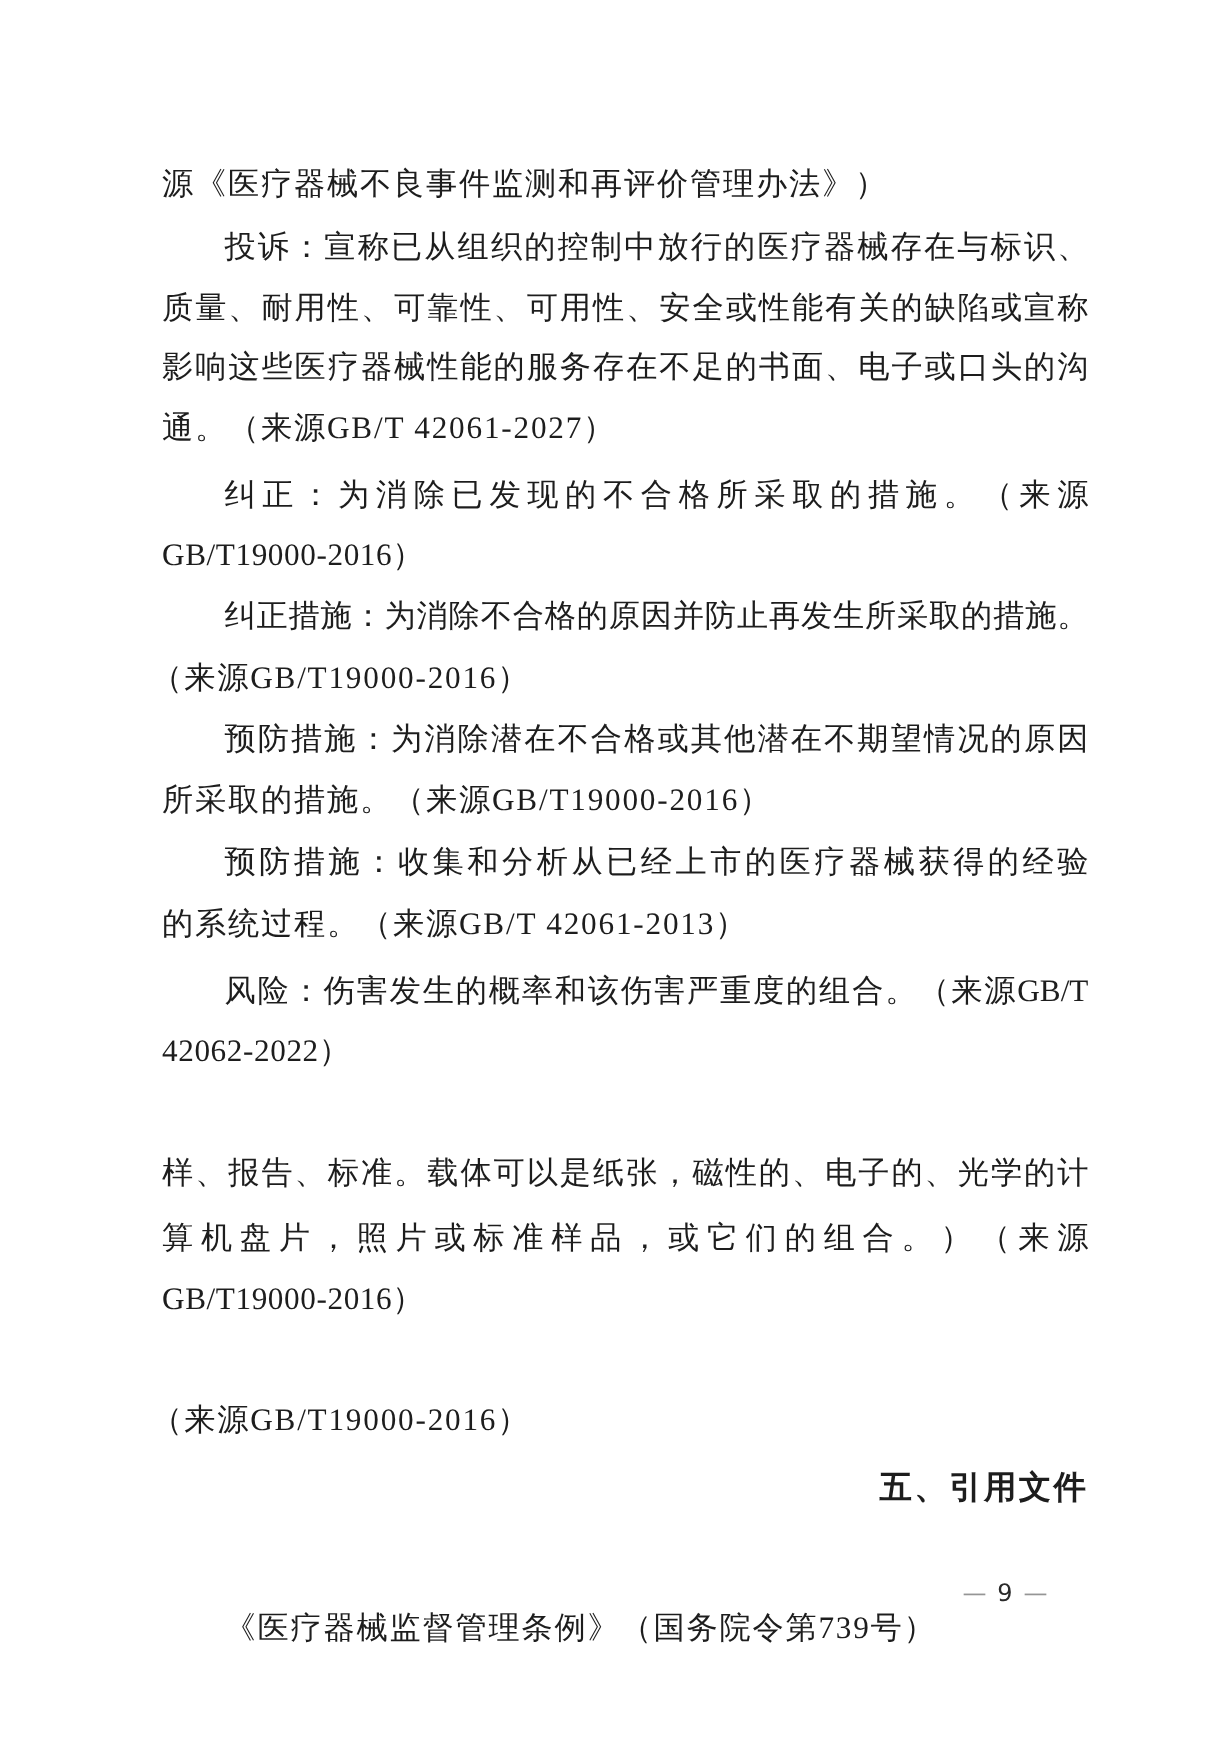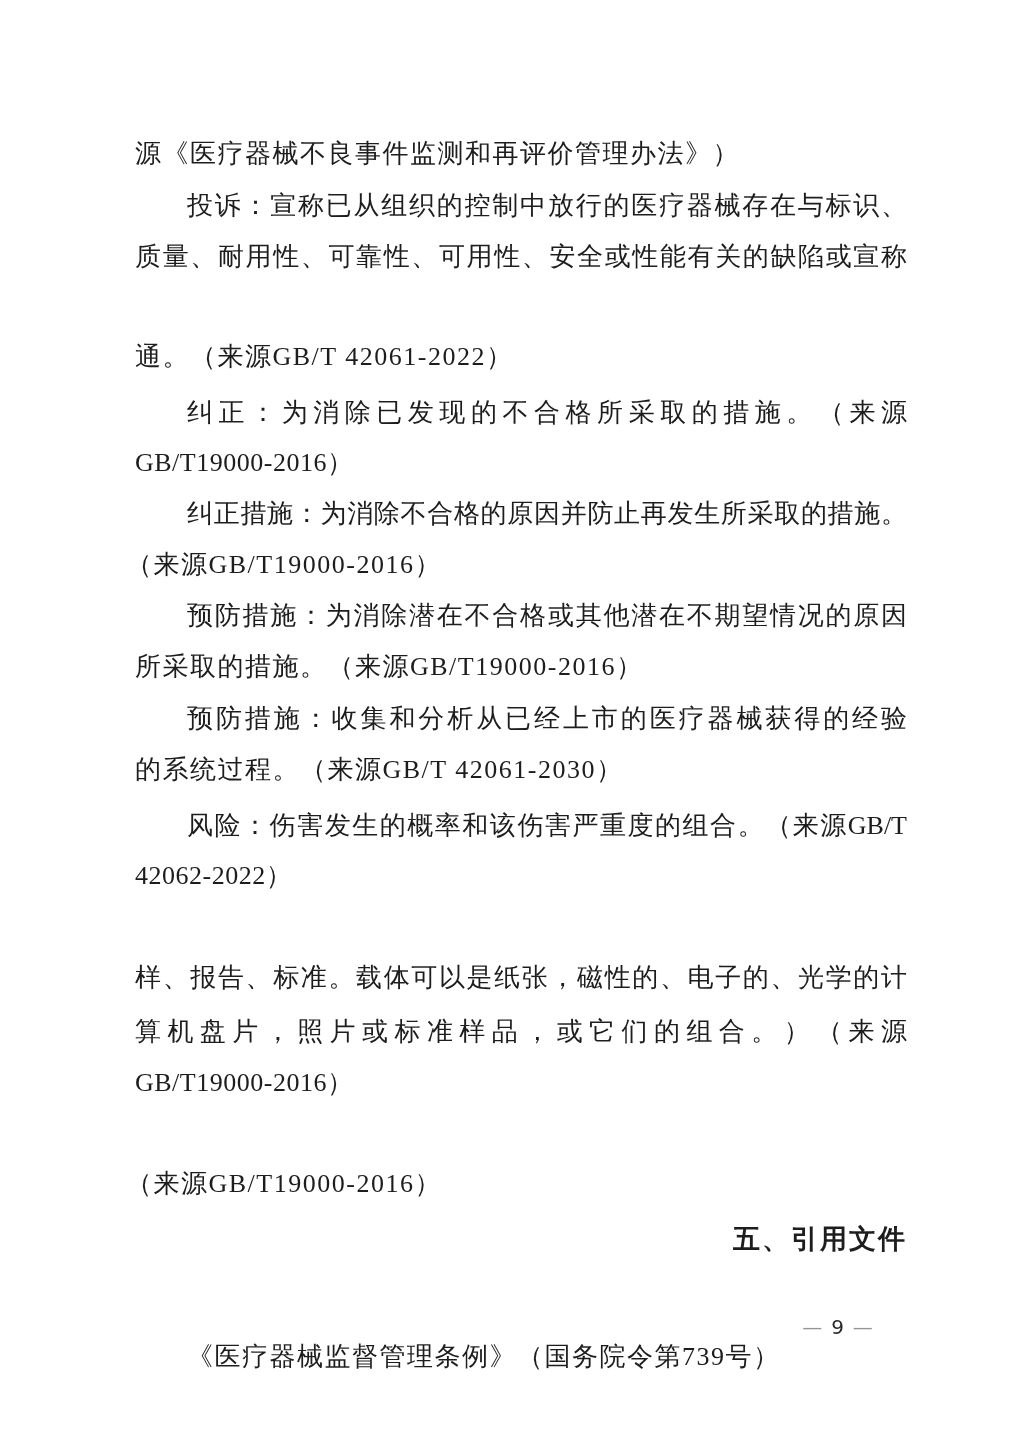--- a/index.html
+++ b/index.html
@@ -69,29 +69,30 @@
   .page-number .num  { color: #2a2a2a; }
 </style>
 </head>
 <body>
 
 <div class="page">
 
   <div class="ln" style="top:129px">源《医疗器械不良事件监测和再评价管理办法》）</div>
   <div class="ln just ind" style="top:181px">投诉：宣称已从组织的控制中放行的医疗器械存在与标识、</div>
   <div class="ln just" style="top:232px">质量、耐用性、可靠性、可用性、安全或性能有关的缺陷或宣称</div>
-  <div class="ln" style="top:332px">通。（来源GB/T 42061-2022）</div>
+  <div class="ln just" style="top:281px">影响这些医疗器械性能的服务存在不足的书面、电子或口头的沟</div>
+  <div class="ln" style="top:332px">通。（来源GB/T 42061-2027）</div>
   <div class="ln just ind" style="top:388px">纠正：为消除已发现的不合格所采取的措施。（来源</div>
   <div class="ln latin" style="top:438px">GB/T19000-2016）</div>
   <div class="ln just ind" style="top:489px">纠正措施：为消除不合格的原因并防止再发生所采取的措施。</div>
   <div class="ln paren" style="top:540px">（来源GB/T19000-2016）</div>
   <div class="ln just ind" style="top:591px">预防措施：为消除潜在不合格或其他潜在不期望情况的原因</div>
   <div class="ln" style="top:642px">所采取的措施。（来源GB/T19000-2016）</div>
   <div class="ln just ind" style="top:694px">预防措施：收集和分析从已经上市的医疗器械获得的经验</div>
-  <div class="ln" style="top:745px">的系统过程。（来源GB/T 42061-2030）</div>
+  <div class="ln" style="top:745px">的系统过程。（来源GB/T 42061-2013）</div>
   <div class="ln just ind" style="top:801px">风险：伤害发生的概率和该伤害严重度的组合。（来源GB/T</div>
   <div class="ln latin" style="top:851px">42062-2022）</div>
   <div class="ln just" style="top:953px">样、报告、标准。载体可以是纸张，磁性的、电子的、光学的计</div>
   <div class="ln just" style="top:1007px">算机盘片，照片或标准样品，或它们的组合。）（来源</div>
   <div class="ln latin" style="top:1058px">GB/T19000-2016）</div>
   <div class="ln paren" style="top:1159px">（来源GB/T19000-2016）</div>
   <div class="ln heading ind" style="top:1214px">五、引用文件</div>
   <div class="ln ind" style="top:1332px">《医疗器械监督管理条例》（国务院令第739号）</div>
 
   <div class="page-number">

